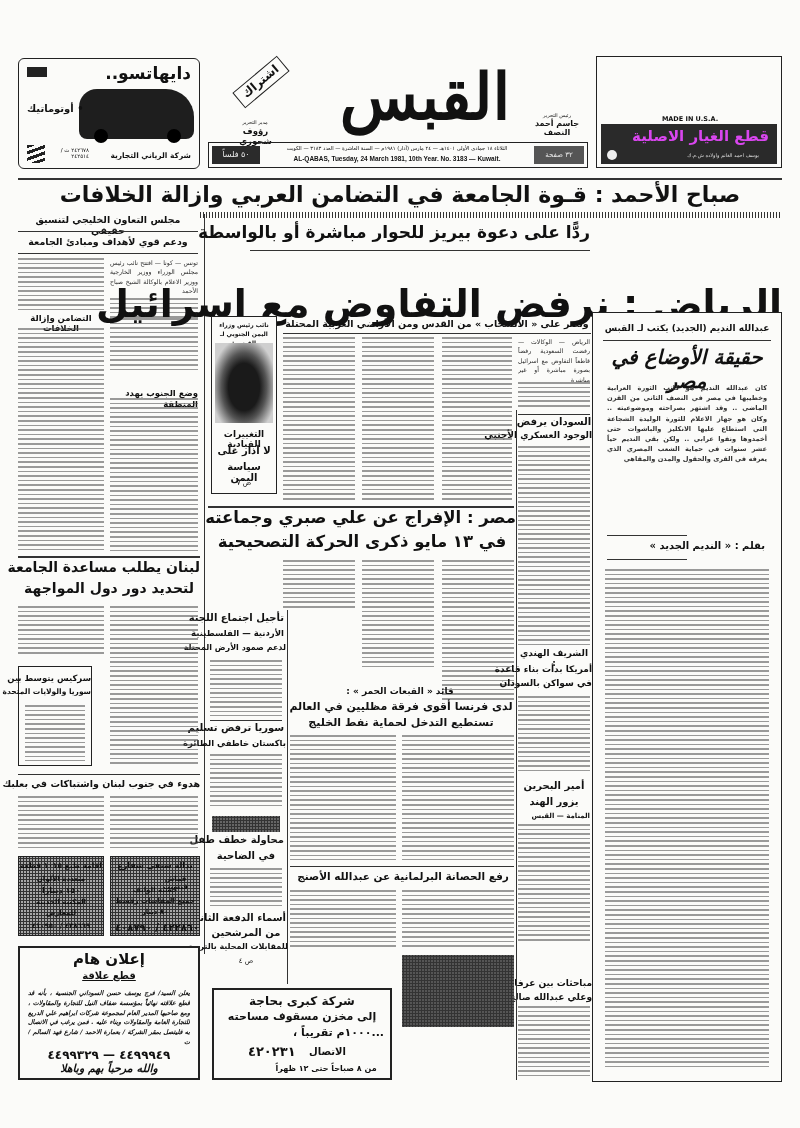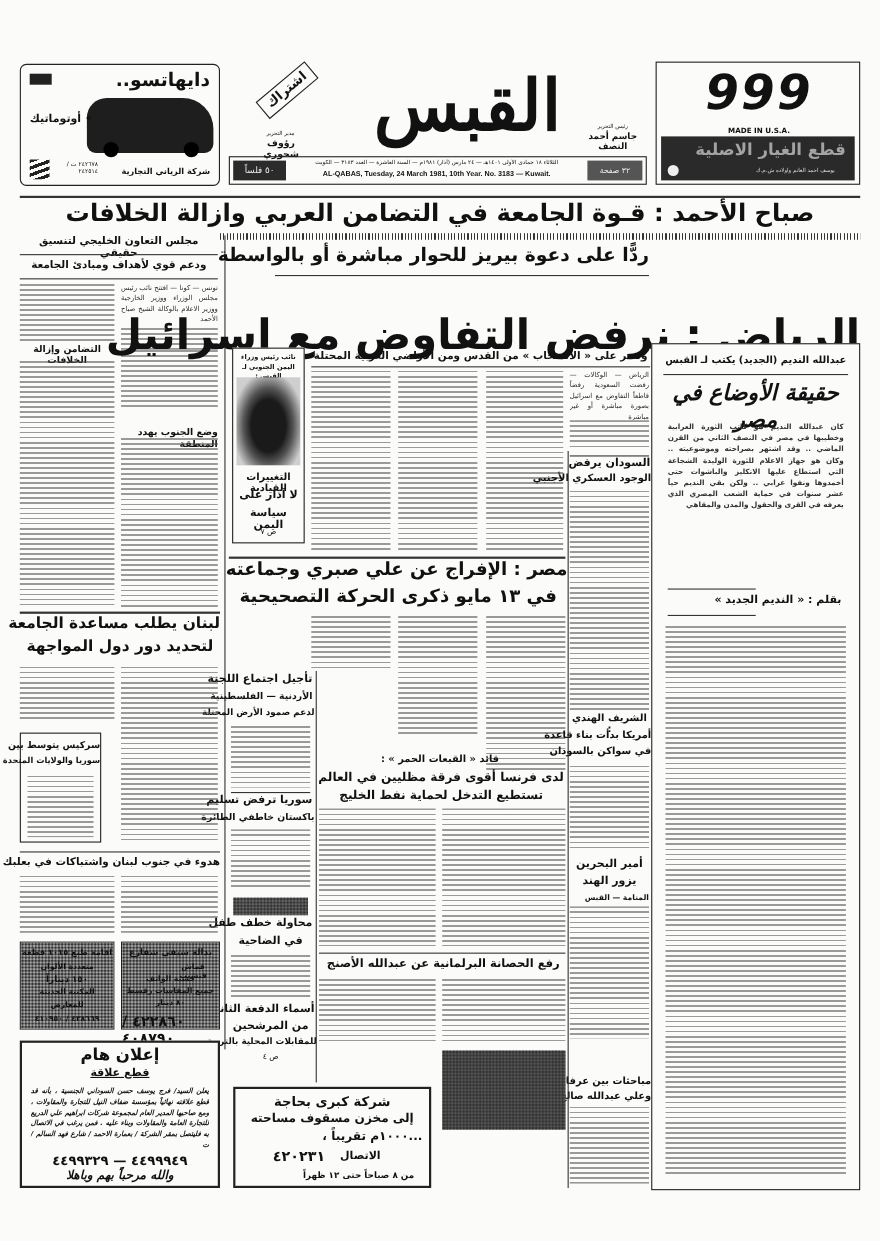--- a/index.html
+++ b/index.html
@@ -46,24 +46,23 @@
 <div class="abs hl" style="left:527px; top:119px; font-size:8px; width:60px; text-align:center;">جاسم أحمد النصف</div>
 
 <div class="abs" style="left:208px; top:142px; width:380px; height:26px; border:1px solid #222;">
   <div class="abs dark" style="left:3px; top:3px; width:48px; height:18px; font-size:8px; text-align:center; line-height:18px;">٥٠ فلساً</div>
   <div class="abs" style="left:56px; right:58px; top:2px; font-size:5.2px; white-space:nowrap; overflow:hidden; text-align:center;">الثلاثاء ١٨ جمادى الأولى ١٤٠١هـ — ٢٤ مارس (آذار) ١٩٨١م — السنة العاشرة — العدد ٣١٨٣ — الكويت</div>
   <div class="abs ltr" style="left:56px; right:58px; top:12px; font-size:6.5px; font-weight:bold; white-space:nowrap; text-align:center; font-family:'Liberation Sans', sans-serif;">AL-QABAS, Tuesday, 24 March 1981, 10th Year. No. 3183 — Kuwait.</div>
   <div class="abs dark" style="right:3px; top:3px; width:50px; height:18px; font-size:7px; text-align:center; line-height:18px; background:#555;">٣٢ صفحة</div>
 </div>
 
 <div class="abs box" style="left:596px; top:56px; width:186px; height:112px;">
-  <div class="abs hl ltr" style="left:8px; top:2px; width:170px; text-align:center; font-size:44px; letter-spacing:2px; font-family:'DejaVu Sans', sans-serif; font-style:italic;">999</div>
   <div class="abs ltr" style="left:0; width:186px; top:58px; text-align:center; font-size:6.5px; font-weight:bold;">MADE IN U.S.A.</div>
   <div class="abs dark" style="left:4px; top:67px; width:176px; height:40px; background:#2a2a2a;">
-    <div class="abs" style="right:8px; top:3px; font-size:15px; color:#a3a3a3; font-weight:bold;">قطع الغيار الاصلية</div>
+    <div class="abs" style="right:8px; top:3px; font-size:15px; color:#d946ef; font-weight:bold;">قطع الغيار الاصلية</div>
     <div class="abs" style="right:18px; top:28px; font-size:5px; color:#ddd;">يوسف احمد الغانم واولاده ش.م.ك</div>
     <div class="abs" style="left:6px; top:26px; width:10px; height:10px; border-radius:50%; background:#eee;"></div>
   </div>
 </div>
 
 <div class="rule" style="left:18px; top:178px; width:764px; height:1.5px;"></div>
 
 <div class="abs hl" style="left:18px; top:180px; width:764px; font-size:22px; line-height:30px; text-align:center; white-space:nowrap;">صباح الأحمد : قـوة الجامعة في التضامن العربي وازالة الخلافات</div>
 
 <div class="abs hatch" style="left:200px; top:212px; width:582px; height:6px;"></div>
@@ -200,21 +199,21 @@
 <div class="abs col-fill" style="left:110px; top:796px; width:88px; height:52px;"></div>
 <div class="abs col-fill" style="left:18px; top:796px; width:86px; height:52px;"></div>
 
 <div class="abs box" style="left:110px; top:856px; width:90px; height:80px;">
   <div class="abs dots" style="left:0; top:0; right:0; bottom:0; background-color:#a8a8a8;"></div>
   <div class="abs hl" style="left:0; right:0; top:4px; font-size:8px; text-align:center;">بدالة سيفي شفارع</div>
   <div class="abs hl" style="left:0; right:0; top:18px; font-size:7px; text-align:center;padding-left:41px;">قماش قيشيب</div>
   <div class="abs hl" style="left:0; right:0; top:29px; font-size:7px; text-align:center;">خشبة الواتف</div>
   <div class="abs hl" style="left:0; right:0; top:40px; font-size:7px; text-align:center;">جميع المقاسات رقسط</div>
   <div class="abs hl" style="left:0; right:0; top:51px; font-size:7px; text-align:center;">٨٠ دينار</div>
-  <div class="abs hl" style="left:0; right:0; top:65px; font-size:13px; text-align:left;">٤٢٢٨٦٠ / ٤٠٨٧٩٠</div>
+  <div class="abs hl" style="left:0; right:0; top:65px; font-size:10px; text-align:right;">٤٢٢٨٦٠ / ٤٠٨٧٩٠</div>
 </div>
 <div class="abs box" style="left:18px; top:856px; width:86px; height:80px;">
   <div class="abs dots" style="left:0; top:0; right:0; bottom:0; background-color:#a8a8a8;"></div>
   <div class="abs hl" style="left:0; right:0; top:4px; font-size:7.5px; text-align:center; white-space:nowrap;">اقامة طبع ١٠١٥ قطعة</div>
   <div class="abs hl" style="left:0; right:0; top:18px; font-size:7px; text-align:center;">متعددة الألوان</div>
   <div class="abs hl" style="left:0; right:0; top:29px; font-size:8px; text-align:center;">١٥٠ ديناراً</div>
   <div class="abs hl" style="left:0; right:0; top:41px; font-size:7px; text-align:center;">المكتبة الحديثة</div>
   <div class="abs hl" style="left:0; right:0; top:52px; font-size:7px; text-align:center;">للمعارض</div>
   <div class="abs hl" style="left:0; right:0; top:65px; font-size:7px; text-align:center;">٤٣٨٦٦٩ / ٤١٠٩٥٠</div>
 </div>

